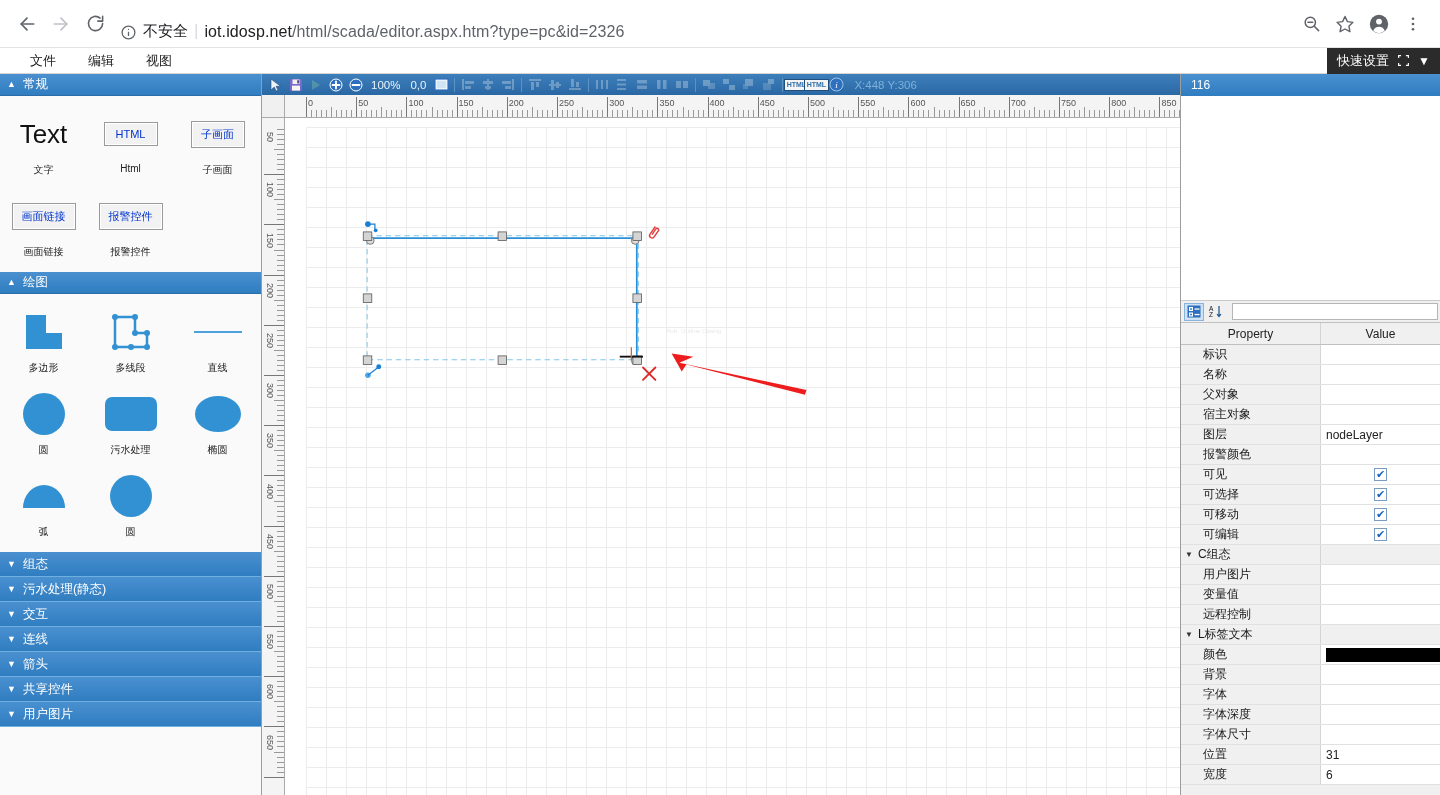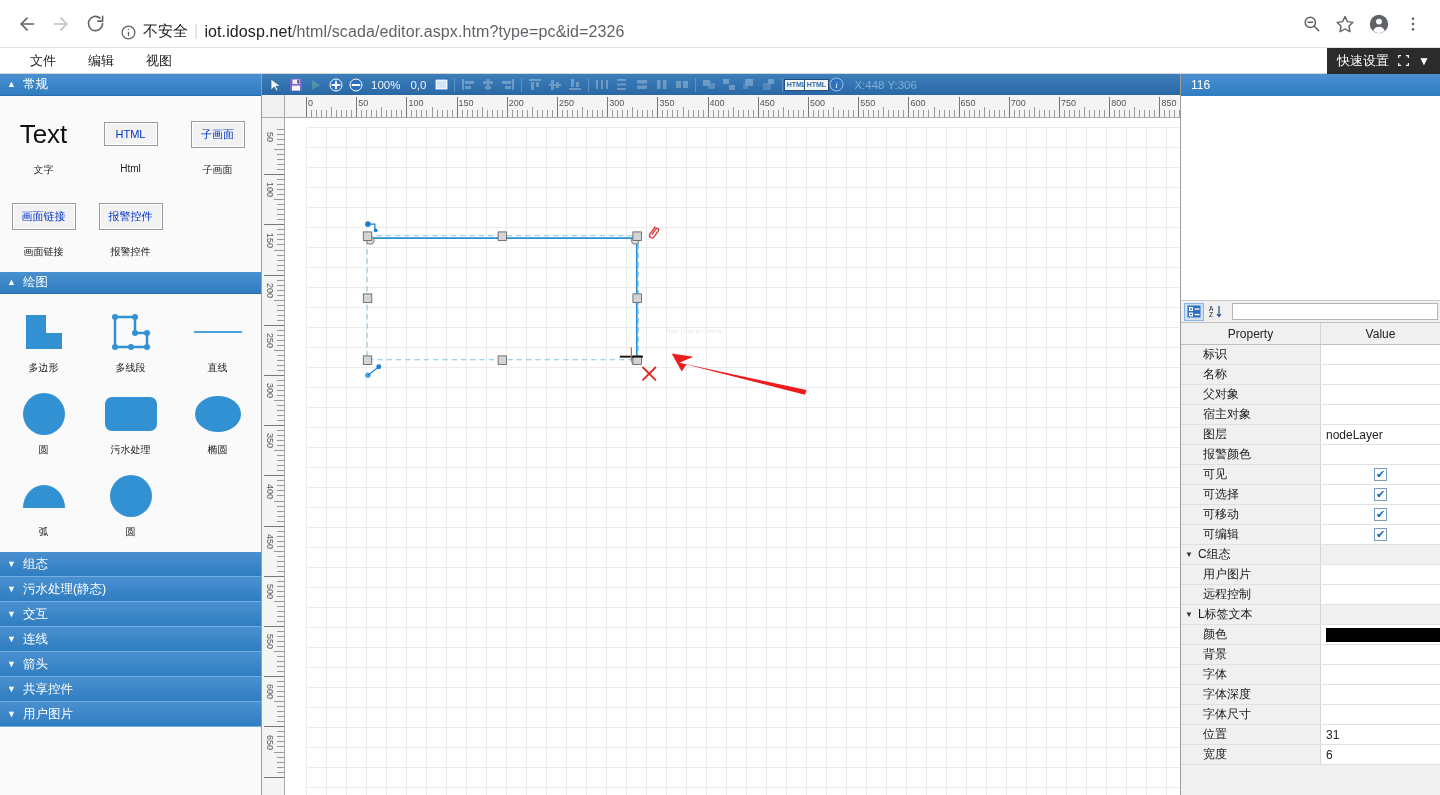--- a/index.html
+++ b/index.html
@@ -1058,20 +1058,24 @@
             <span>C组态</span>
           </div>
           <div class="pval"></div>
         </div>
 
       <div class="prop-row">
           <div class="pname">用户图片</div>
           <div class="pval"></div>
         </div>
       <div class="prop-row">
+          <div class="pname">变量值</div>
+          <div class="pval"></div>
+        </div>
+      <div class="prop-row">
           <div class="pname">远程控制</div>
           <div class="pval"></div>
         </div>
 
       <div class="prop-row group">
           <div class="pname">
             <span class="grp-tri">▼</span>
             <span>L标签文本</span>
           </div>
           <div class="pval"></div>

